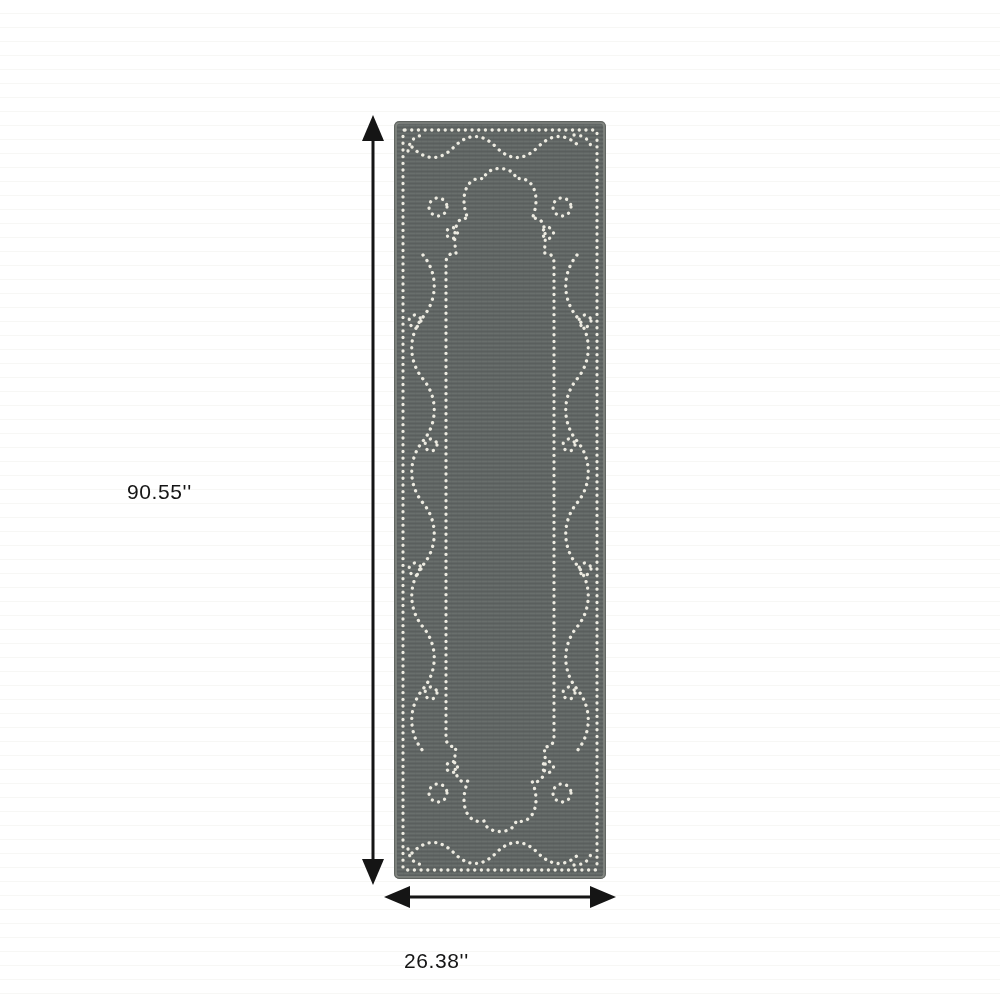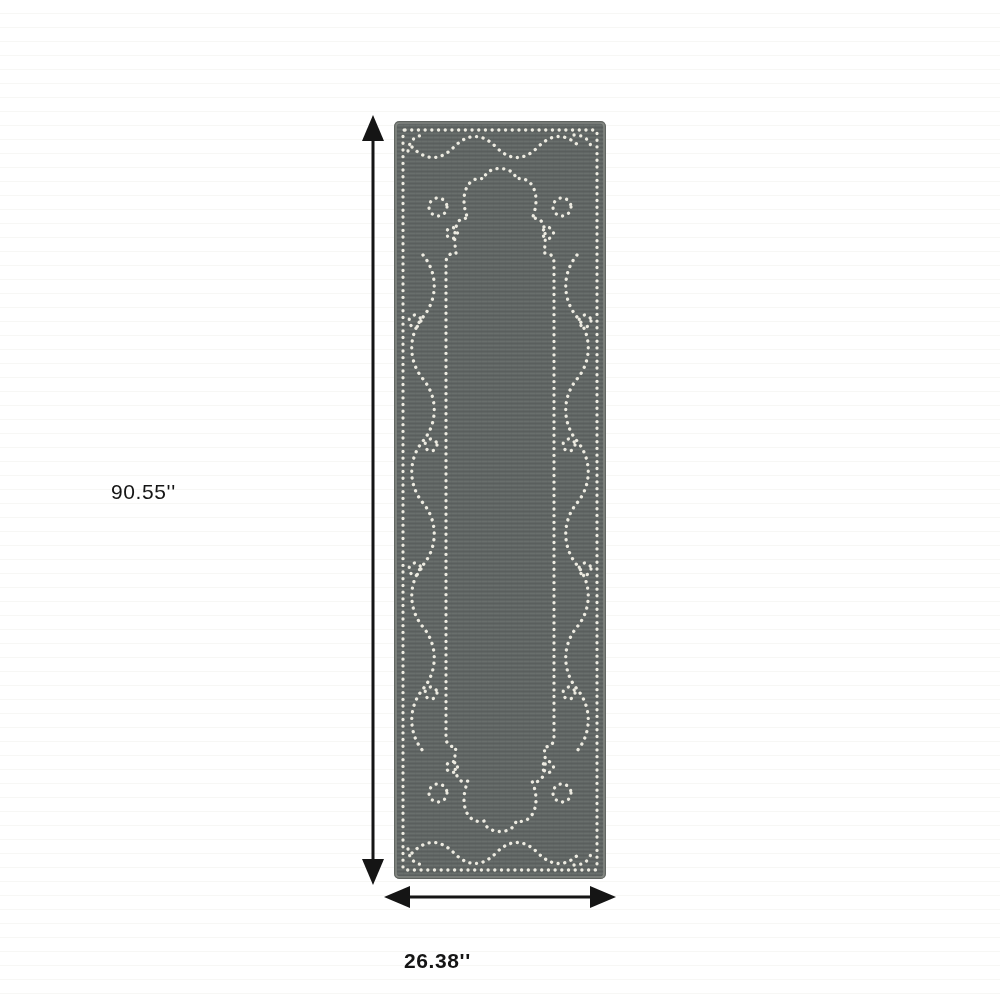--- a/index.html
+++ b/index.html
@@ -37,22 +37,22 @@
     pointer-events:none;
   }
   .dim-label{
     position:absolute;
     color:var(--ink);
     font-size:21px;
     font-weight:400;
     letter-spacing:0.6px;
     white-space:nowrap;
   }
-  .dim-label.height{left:111px;top:480px;}
-  .dim-label.width{left:404px;top:949px;font-weight:bold;}
+  .dim-label.height{left:127px;top:480px;}
+  .dim-label.width{left:404px;top:949px;}
 </style>
 </head>
 <body>
 
 <div class="stage">
 
   <svg class="rug-svg" viewBox="0 0 212 758" aria-hidden="true">
     <defs>
       <pattern id="weave" width="6" height="4" patternUnits="userSpaceOnUse">
         <rect width="6" height="4" fill="var(--field)"></rect>

